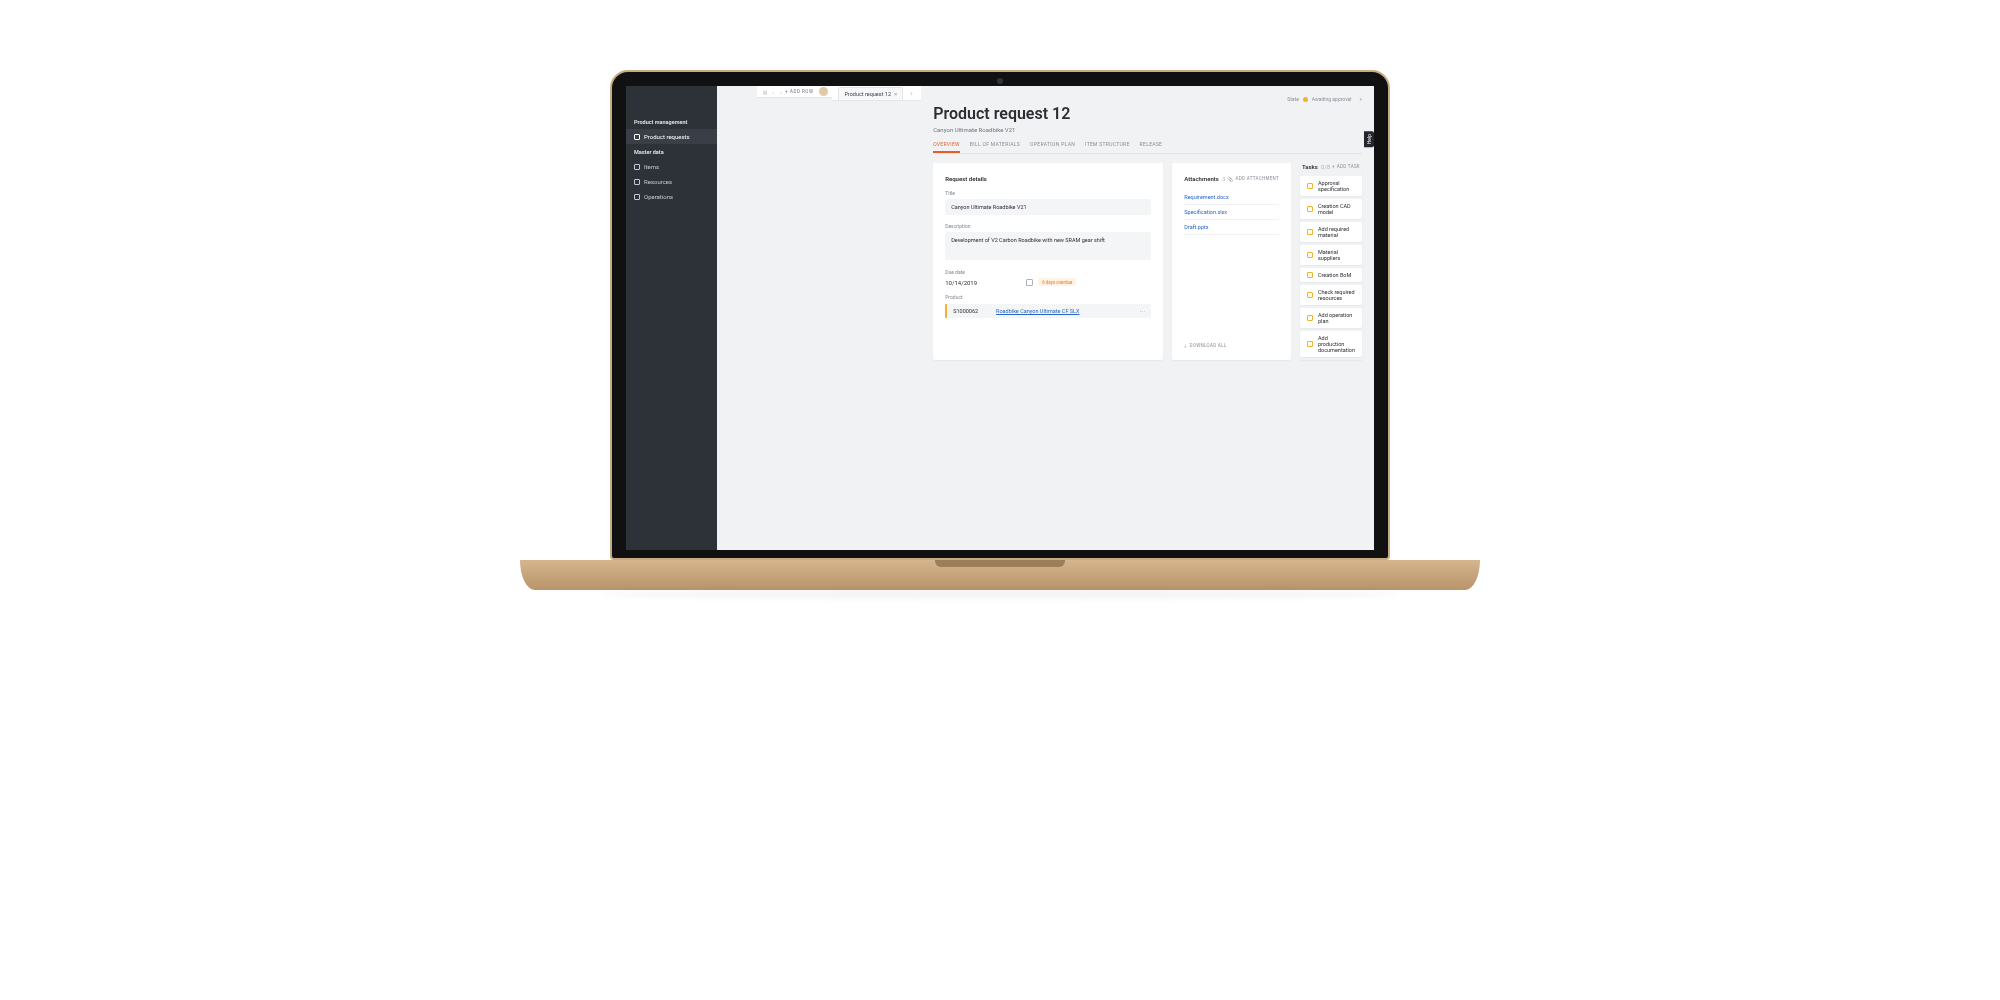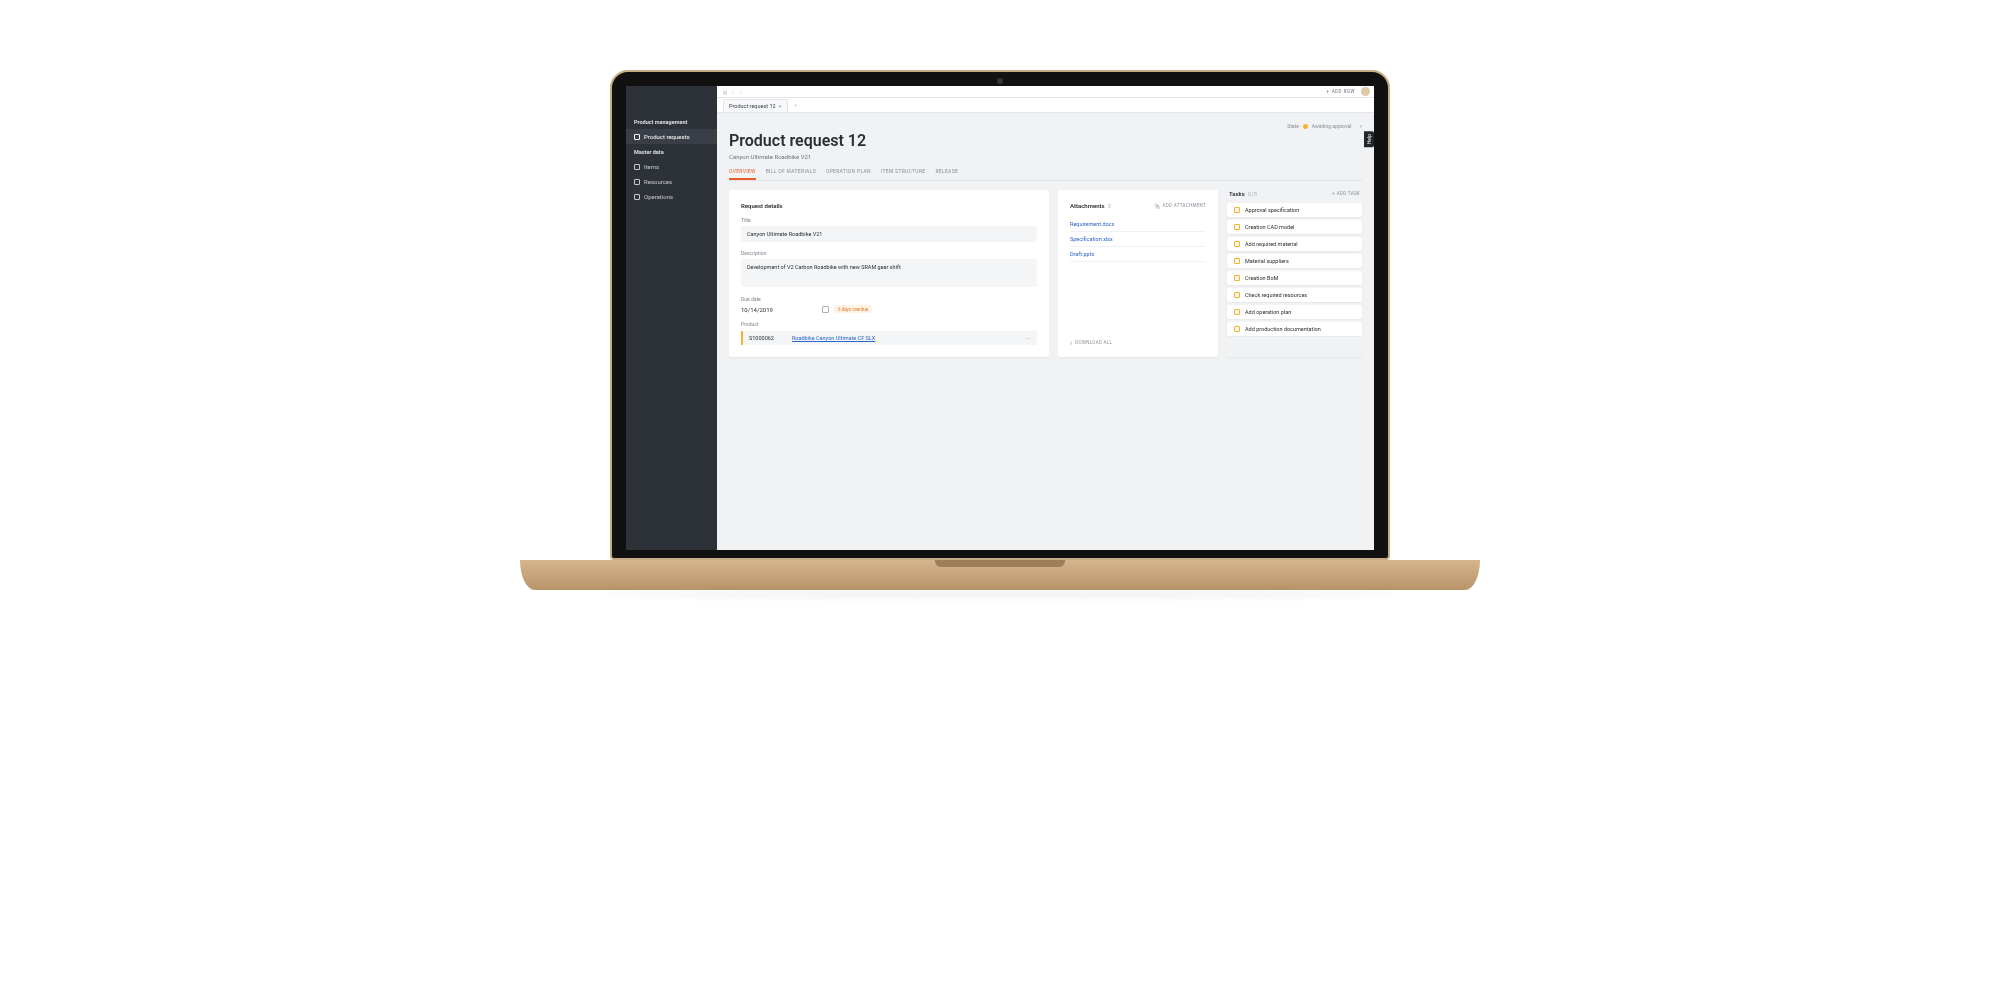--- a/index.html
+++ b/index.html
@@ -18,21 +18,21 @@
   .app { position: absolute; inset: 0; background: #f1f2f4; font-size: 6px; color: #2c2e33; }
 
   
   .sidebar { position: absolute; top: 0; left: 0; bottom: 0; width: 91px; background: #2d3138; color: #c7cad0; padding-top: 28px; }
   .side-heading { font-size: 5.5px; font-weight: 600; color: #e4e6ea; padding: 5px 8px 4px; }
   .side-item { display: flex; align-items: center; gap: 4px; padding: 4px 8px; color: #c7cad0; cursor: pointer; }
   .side-item.active { background: #3a3f47; color: #fff; }
   .side-ico { width: 6px; height: 6px; border: 1px solid currentColor; border-radius: 1px; flex: none; }
 
   
-  .main { position: absolute; inset: 0 0 0 91px; display: flex; flex-direction: column; }
+  .main { position: absolute; inset: 0 0 0 91px; display: flex; flex-direction: row; padding-left: 40px; }
   .topbar { height: 12px; background: #fff; border-bottom: 1px solid #e3e5e8; display: flex; align-items: center; padding: 0 4px; font-size: 5px; color: #9aa0ab; }
   .topbar .nav-btn { width: 8px; height: 8px; display: flex; align-items: center; justify-content: center; color: #b0b5be; cursor: pointer; }
   .topbar .spacer { flex: 1; }
   .addrow { font-size: 4.5px; letter-spacing: .5px; color: #6b7280; cursor: pointer; display: flex; align-items: center; gap: 2px; }
   .avatar { width: 9px; height: 9px; border-radius: 50%; background: #e0c9a6; margin-left: 6px; }
 
   .tabstrip { height: 15px; background: #fff; border-bottom: 1px solid #e3e5e8; display: flex; align-items: center; padding: 0 6px; font-size: 5.5px; }
   .doc-tab { display: flex; align-items: center; gap: 3px; padding: 3px 5px; background: #f7f8fa; border: 1px solid #e3e5e8; border-bottom: none; border-radius: 2px 2px 0 0; color: #3a3e46; }
   .doc-tab .close { color: #9aa0ab; cursor: pointer; font-size: 6px; line-height: 1; }
   .new-tab { margin-left: 4px; width: 8px; height: 8px; display: flex; align-items: center; justify-content: center; color: #c6cad1; cursor: pointer; }

